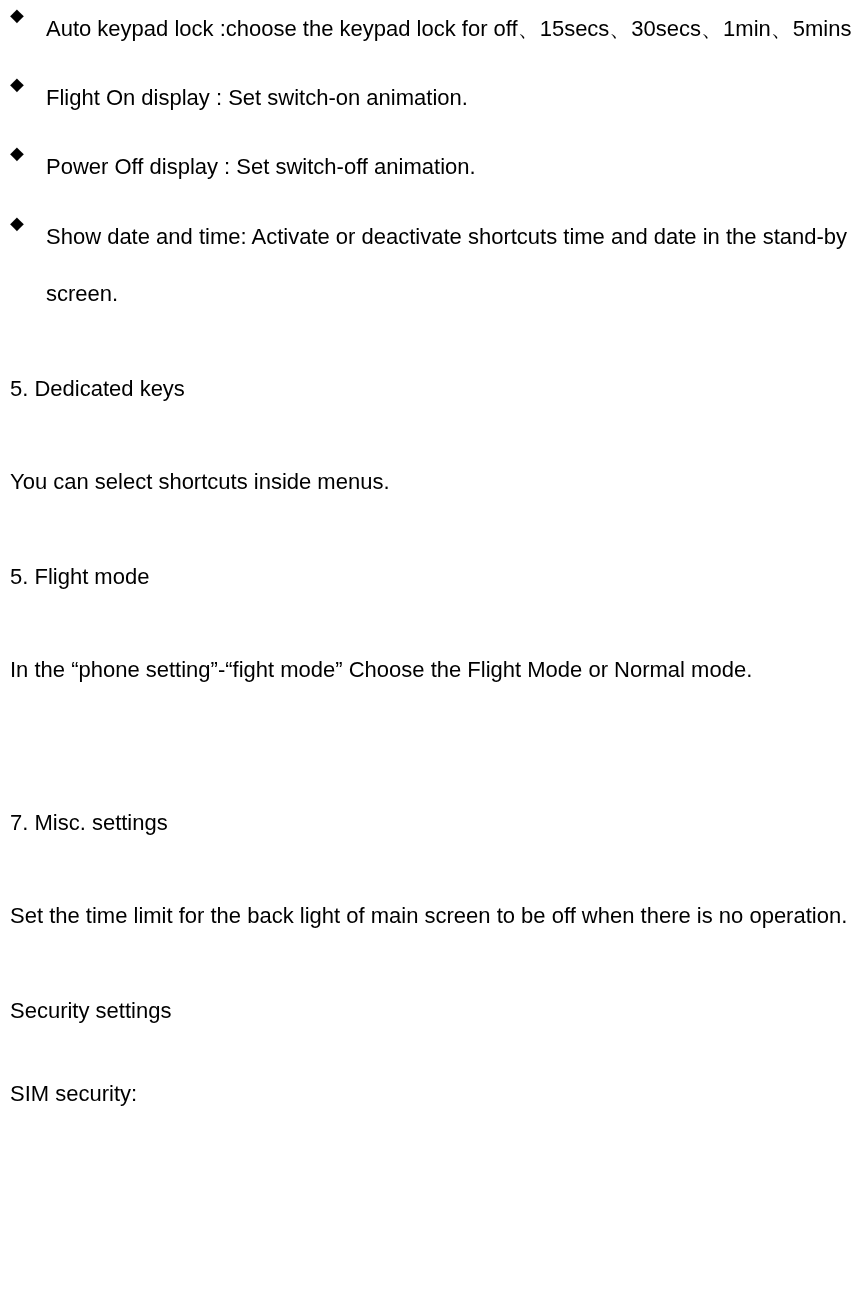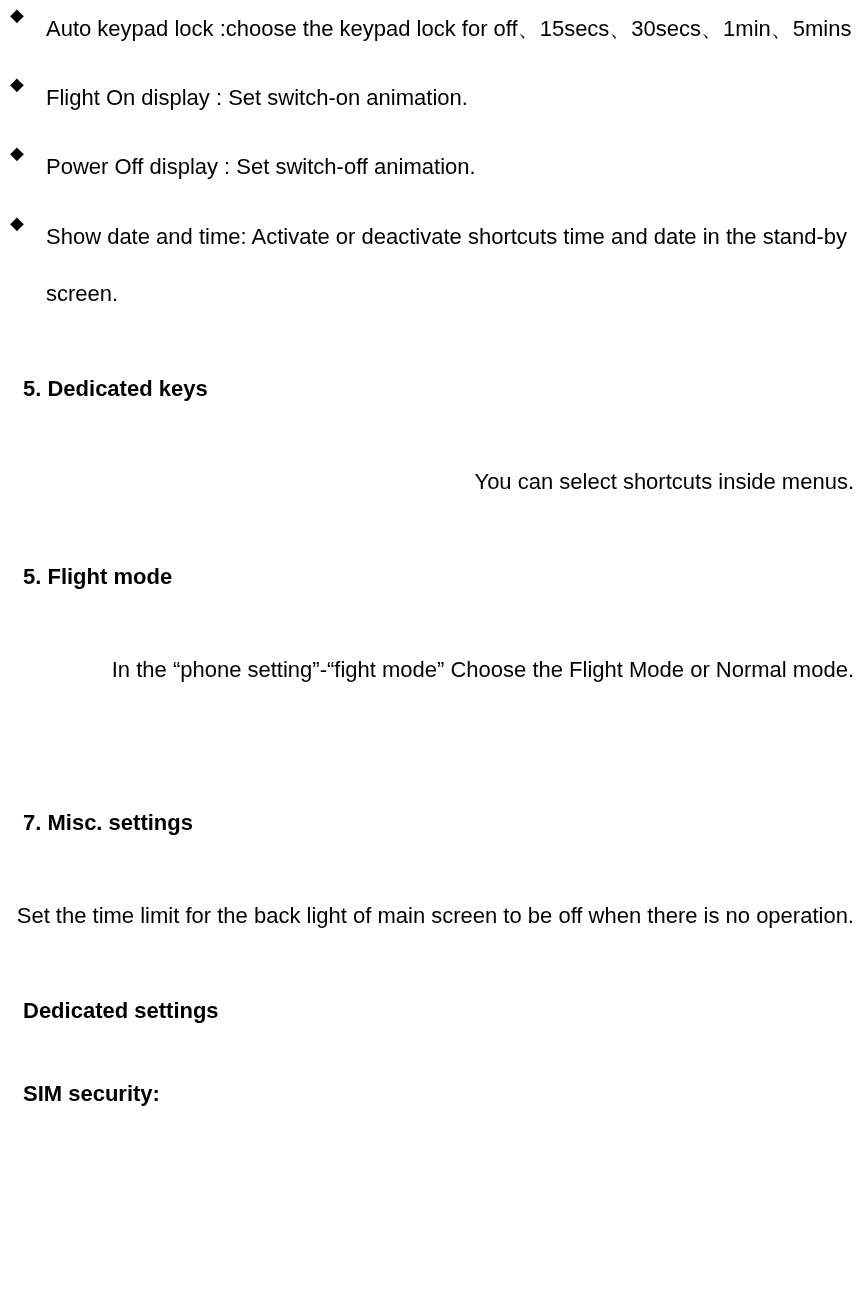--- a/index.html
+++ b/index.html
@@ -25,31 +25,29 @@
       flex-shrink: 0;
       width: 36px;
       font-size: 18px;
       line-height: 1.7;
     }
     .bullet-text {
       flex: 1;
       line-height: 2.6;
     }
     .heading-bold {
-      font-weight: bold;
+      font-weight: normal;
       margin-top: 52px;
       margin-bottom: 0;
       line-height: 1.4;
-      margin-left: 13px;
     }
     .para {
       margin-top: 48px;
       margin-bottom: 0;
       line-height: 2.6;
-      text-align: right;
     }
     .extra-gap {
       margin-top: 110px;
     }
   </style>
 </head>
 <body>
 
 <div>
   <div class="bullet-item">
@@ -72,15 +70,15 @@
 
 <div class="heading-bold">5. Dedicated keys</div>
 <div class="para">You can select shortcuts inside menus.</div>
 
 <div class="heading-bold">5. Flight mode</div>
 <div class="para">In the “phone setting”-“fight mode” Choose the Flight Mode or Normal mode.</div>
 
 <div class="heading-bold extra-gap">7. Misc. settings</div>
 <div class="para">Set the time limit for the back light of main screen to be off when there is no operation.</div>
 
-<div class="heading-bold">Dedicated settings</div>
+<div class="heading-bold">Security settings</div>
 
 <div class="heading-bold">SIM security:</div>
 
 </body></html>

